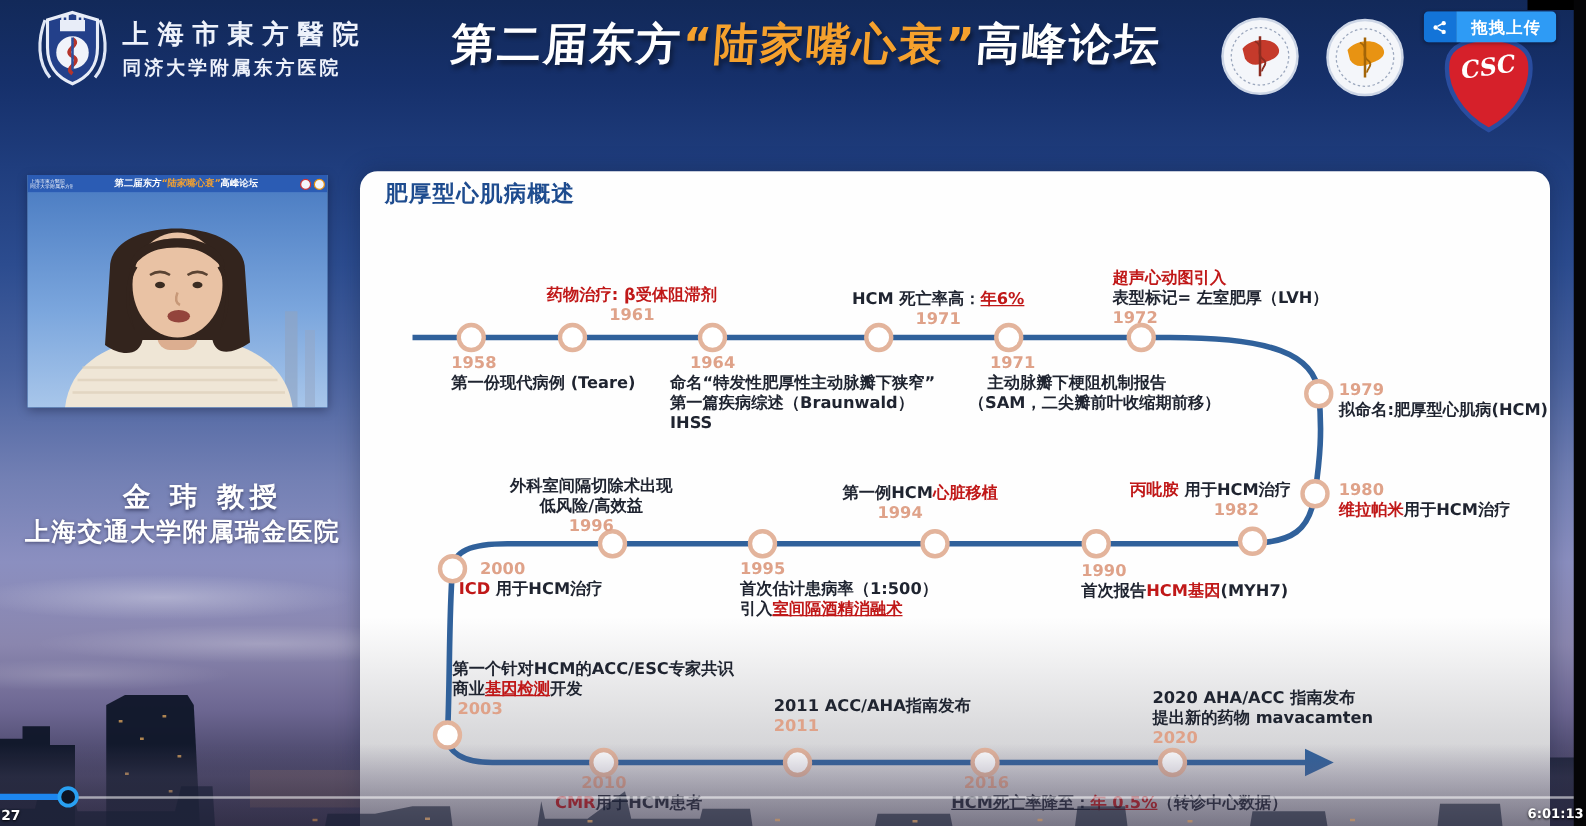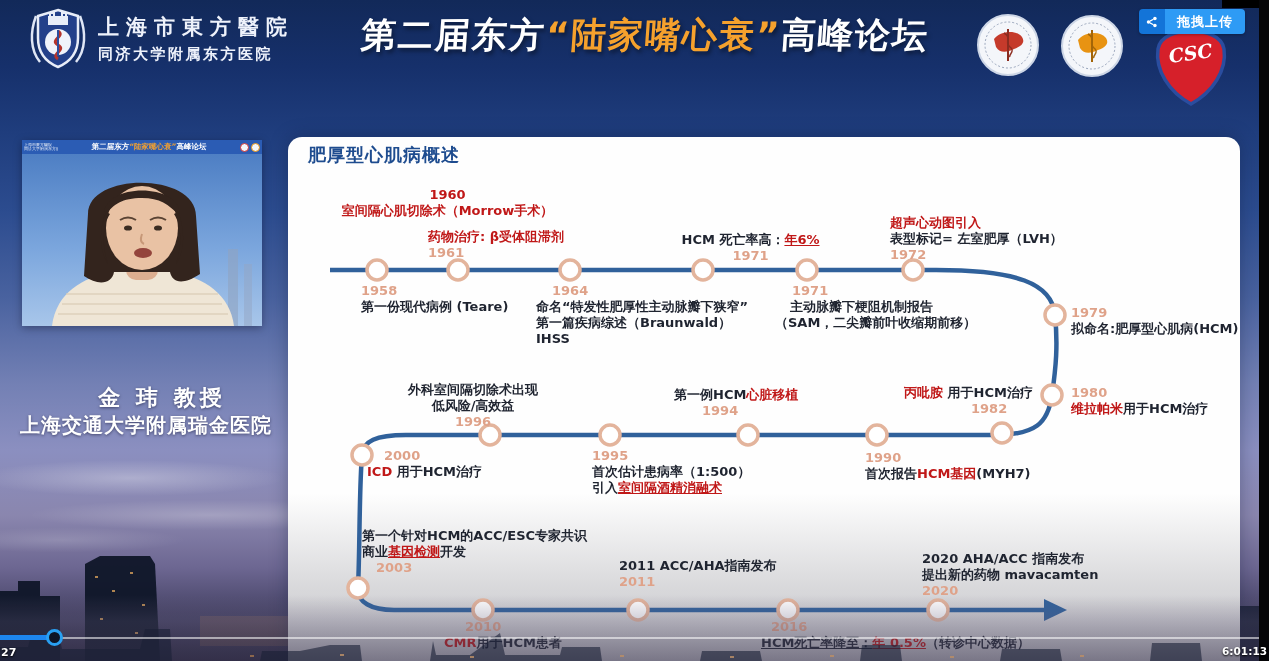--- a/index.html
+++ b/index.html
@@ -211,25 +211,21 @@
         <circle cx="202" cy="298" r="10"></circle>
           <circle cx="74" cy="318" r="10"></circle>
           <circle cx="70" cy="451" r="10"></circle>
         <circle cx="195" cy="473" r="10"></circle>
           <circle cx="350" cy="473" r="10"></circle>
           <circle cx="500" cy="473" r="10"></circle>
         <circle cx="650" cy="473" r="10"></circle>
       </g>
     </svg>
 
-    <div class="ev" style="left:42px;top:50px;width:235px;text-align:center">
-      <div class="red yr-line"><span class="red">1960</span></div>
-      <div class="red">室间隔心肌切除术（Morrow手术）</div>
-    </div>
-    <div class="ev" style="left:140px;top:92px;width:155px;text-align:left">
+    <div class="ev" style="left:140px;top:92px;width:155px;text-align:center">
       <div class="red">药物治疗: β受体阻滞剂</div>
       <div class="yr">1961</div>
     </div>
     <div class="ev" style="left:385px;top:95px;width:155px;text-align:center">
       <div><span>HCM 死亡率高：</span><span class="red u">年6%</span></div>
       <div class="yr">1971</div>
     </div>
     <div class="ev" style="left:602px;top:78px">
       <div class="red">超声心动图引入</div>
       <div>表型标记= 左室肥厚（LVH）</div>
@@ -280,21 +276,21 @@
       <div class="yr">1990</div>
       <div><span>首次报告</span><span class="red">HCM基因</span><span>(MYH7)</span></div>
     </div>
     <div class="ev" style="left:96px;top:311px">
       <div class="yr">2000</div>
       <div style="margin-left:-17px"><span class="red">ICD</span><span> 用于HCM治疗</span></div>
     </div>
     <div class="ev" style="left:74px;top:391px">
       <div>第一个针对HCM的ACC/ESC专家共识</div>
       <div class="it"><span>商业</span><span class="red u">基因检测</span><span>开发</span></div>
-      <div class="yr" style="padding-left:14px">2003</div>
+      <div class="yr" style="padding-left:4px">2003</div>
     </div>
     <div class="ev" style="left:331px;top:421px">
       <div>2011 ACC/AHA指南发布</div>
       <div class="yr">2011</div>
     </div>
     <div class="ev" style="left:634px;top:414px">
       <div>2020 AHA/ACC 指南发布</div>
       <div class="it">提出新的药物 mavacamten</div>
       <div class="yr">2020</div>
     </div>

